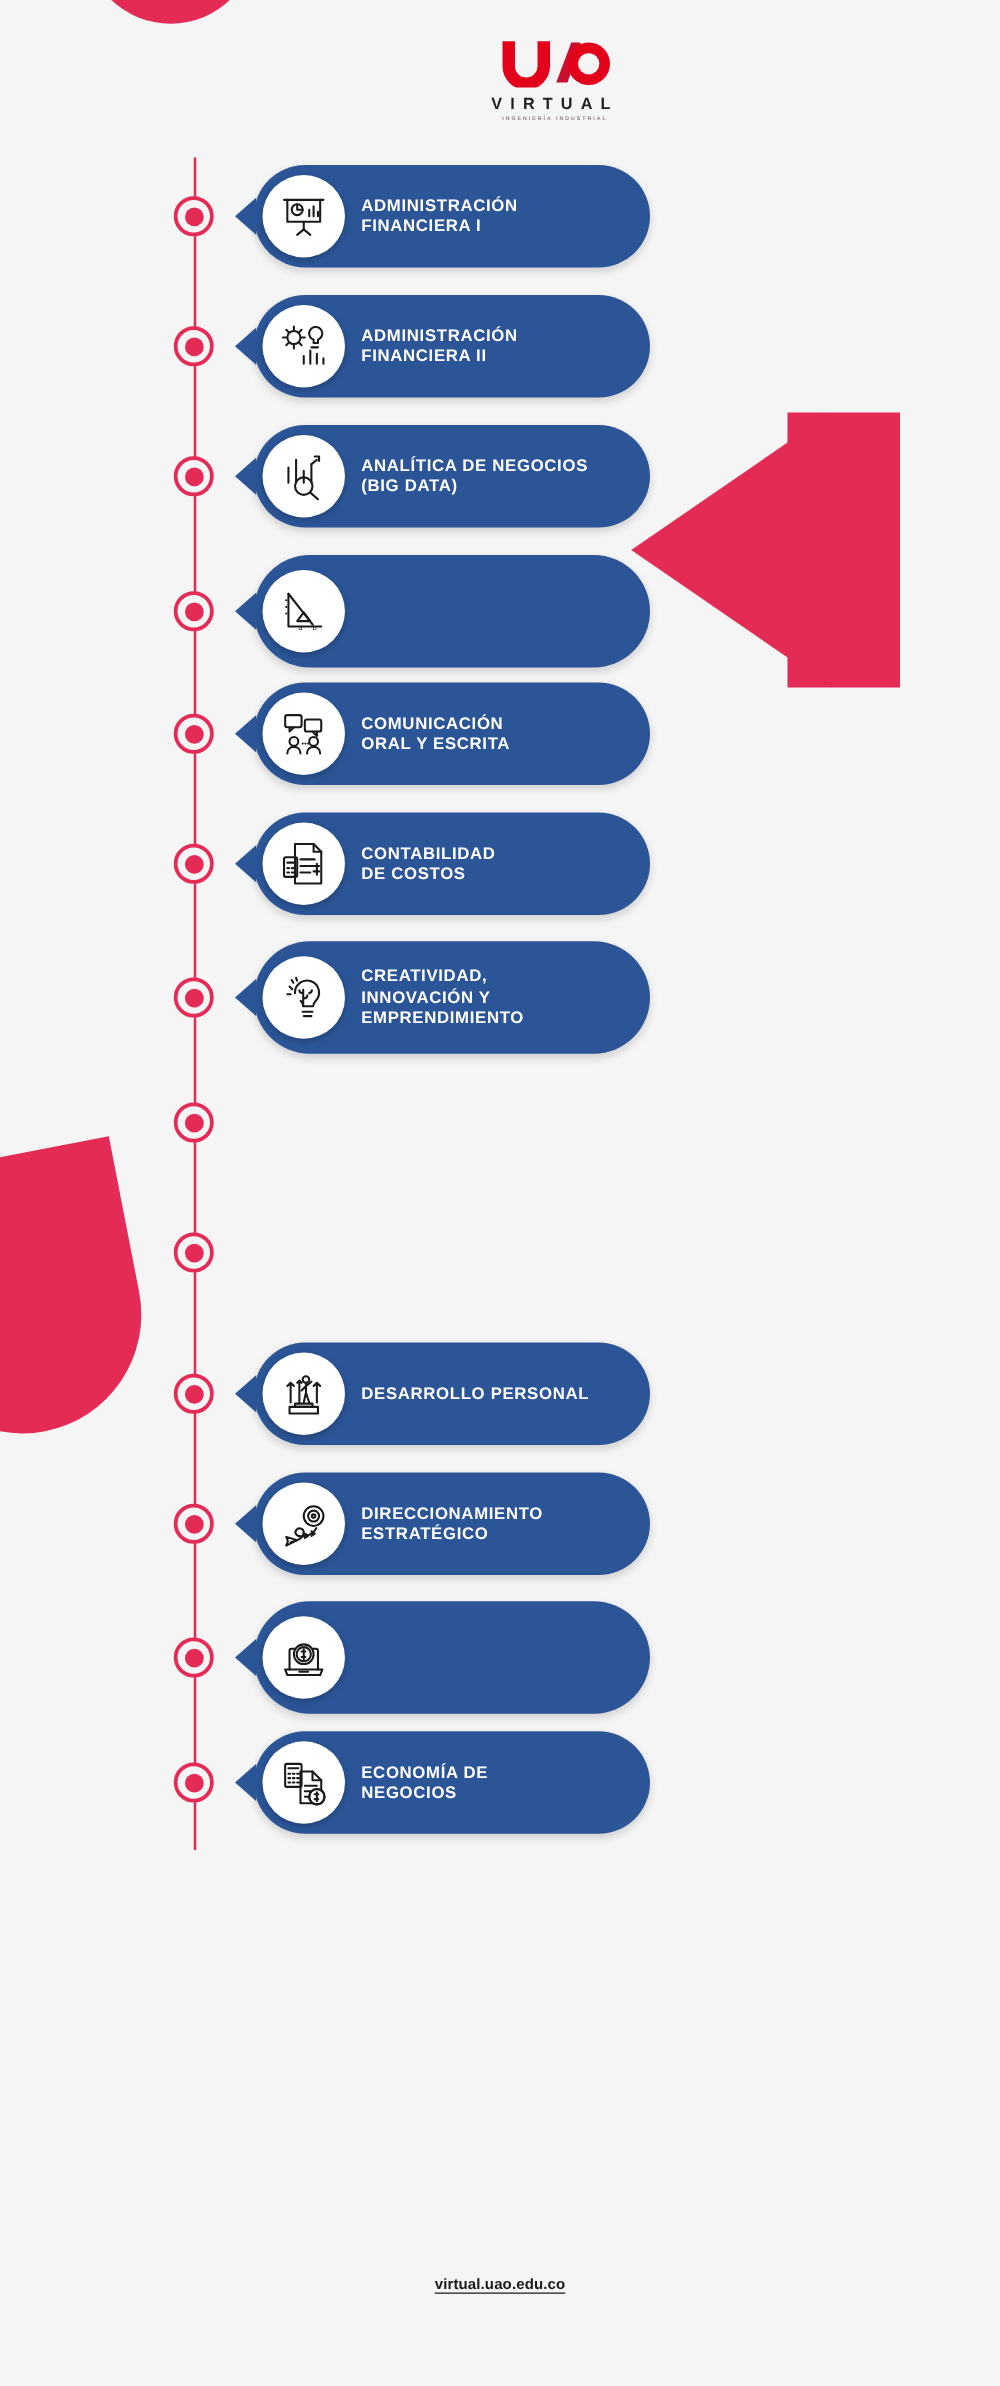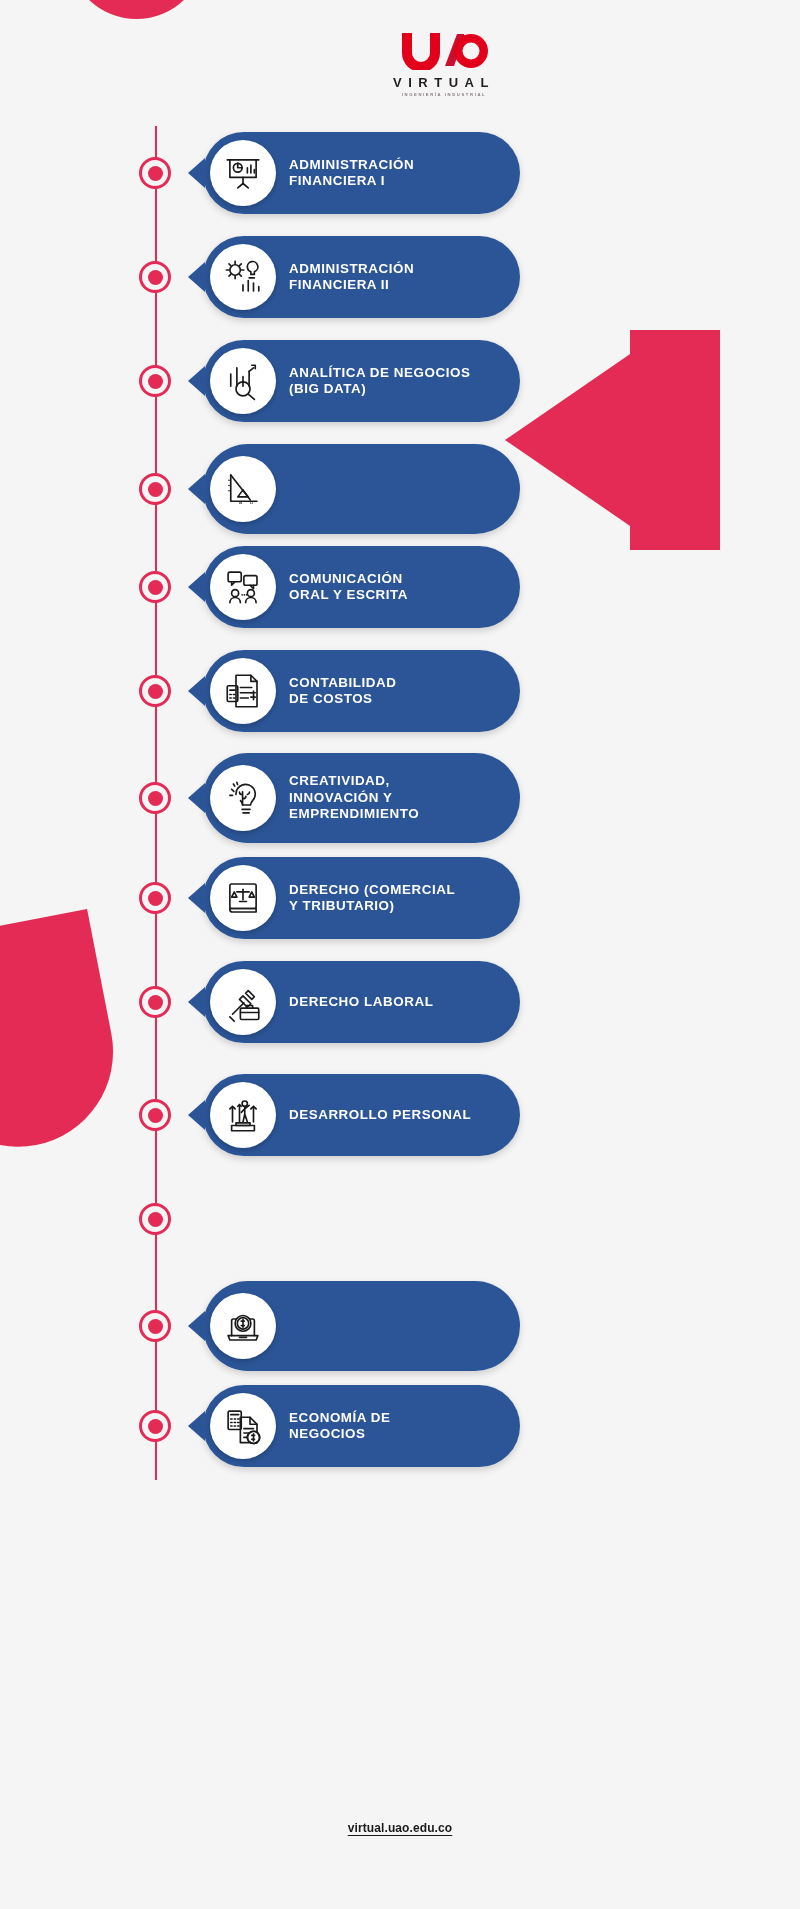--- a/index.html
+++ b/index.html
@@ -278,53 +278,24 @@
           </div>
           <div class="card-label">CREATIVIDAD,
 INNOVACIÓN Y
 EMPRENDIMIENTO</div>
         </div>
       </div>
       <div class="row" style="top: 857px; height: 82px;">
         <div class="marker">
           <div class="marker-dot"></div>
         </div>
-        <div class="card" style="height:82px;border-radius:41px">
-          <div class="icon-bubble">
-            <svg width="42" height="42" viewBox="0 0 48 48" fill="none" stroke="#1a1a1a" stroke-width="1.9" stroke-linecap="round" stroke-linejoin="round">
-              <rect x="9" y="8" width="30" height="28" rx="2"></rect>
-              <path d="M9 36h30v4H12a3 3 0 0 1-3-3z"></path>
-              <path d="M24 14v12"></path>
-              <path d="M17 17h14"></path>
-              <path d="M14 17l-3 6h6z"></path>
-              <path d="M34 17l-3 6h6z"></path>
-              <path d="M20 28h8"></path>
-            </svg>
-          </div>
-          <div class="card-label">DERECHO (COMERCIAL
-Y TRIBUTARIO)</div>
-        </div>
       </div>
       <div class="row" style="top: 961px; height: 82px;">
         <div class="marker">
           <div class="marker-dot"></div>
-        </div>
-        <div class="card" style="height:82px;border-radius:41px">
-          <div class="icon-bubble">
-            <svg width="42" height="42" viewBox="0 0 48 48" fill="none" stroke="#1a1a1a" stroke-width="1.9" stroke-linecap="round" stroke-linejoin="round">
-              <path d="M12 38l13-13"></path>
-              <path d="M9 41l5 5"></path>
-              <path d="M24 17l9 9-4 4-9-9z"></path>
-              <path d="M30 11l7 7-3 3-7-7z"></path>
-              <rect x="21" y="31" width="21" height="13" rx="1.5"></rect>
-              <path d="M28 31v-3h7v3"></path>
-              <path d="M21 36h21"></path>
-            </svg>
-          </div>
-          <div class="card-label">DERECHO LABORAL</div>
         </div>
       </div>
       <div class="row" style="top: 1074px; height: 82px;">
         <div class="marker">
           <div class="marker-dot"></div>
         </div>
         <div class="card" style="height:82px;border-radius:41px">
           <div class="icon-bubble">
             <svg width="42" height="42" viewBox="0 0 48 48" fill="none" stroke="#1a1a1a" stroke-width="1.9" stroke-linecap="round" stroke-linejoin="round">
               <path d="M12 32V14l-3 3M12 14l3 3"></path>
@@ -335,20 +306,35 @@
               <path d="M16 36h16v-3H16z"></path>
               <path d="M11 42h26v-6H11z"></path>
             </svg>
           </div>
           <div class="card-label">DESARROLLO PERSONAL</div>
         </div>
       </div>
       <div class="row" style="top: 1178px; height: 82px;">
         <div class="marker">
           <div class="marker-dot"></div>
+        </div>
+        <div class="card" style="height:82px;border-radius:41px">
+          <div class="icon-bubble">
+            <svg width="42" height="42" viewBox="0 0 48 48" fill="none" stroke="#1a1a1a" stroke-width="1.9" stroke-linecap="round" stroke-linejoin="round">
+              <circle cx="33" cy="17" r="9"></circle>
+              <circle cx="33" cy="17" r="5"></circle>
+              <circle cx="33" cy="17" r="1.6"></circle>
+              <path d="M12 41c8-2 12-5 12-9s-5-5-7-2 1 7 9 5c5-1.3 8-4 9.5-7"></path>
+              <path d="M8 36l10 3-10 5 1.5-4z"></path>
+              <path d="M25 33l3 2-3 2"></path>
+              <path d="M31 31l3 2-3 2"></path>
+            </svg>
+          </div>
+          <div class="card-label">DIRECCIONAMIENTO
+ESTRATÉGICO</div>
         </div>
       </div>
       <div class="row" style="top: 1281px; height: 90px;">
         <div class="marker">
           <div class="marker-dot"></div>
         </div>
         <div class="card" style="height:90px;border-radius:45px">
           <div class="icon-bubble">
             <svg width="42" height="42" viewBox="0 0 48 48" fill="none" stroke="#1a1a1a" stroke-width="1.9" stroke-linecap="round" stroke-linejoin="round">
               <path d="M11 35V18a2 2 0 0 1 2-2h22a2 2 0 0 1 2 2v17"></path>

